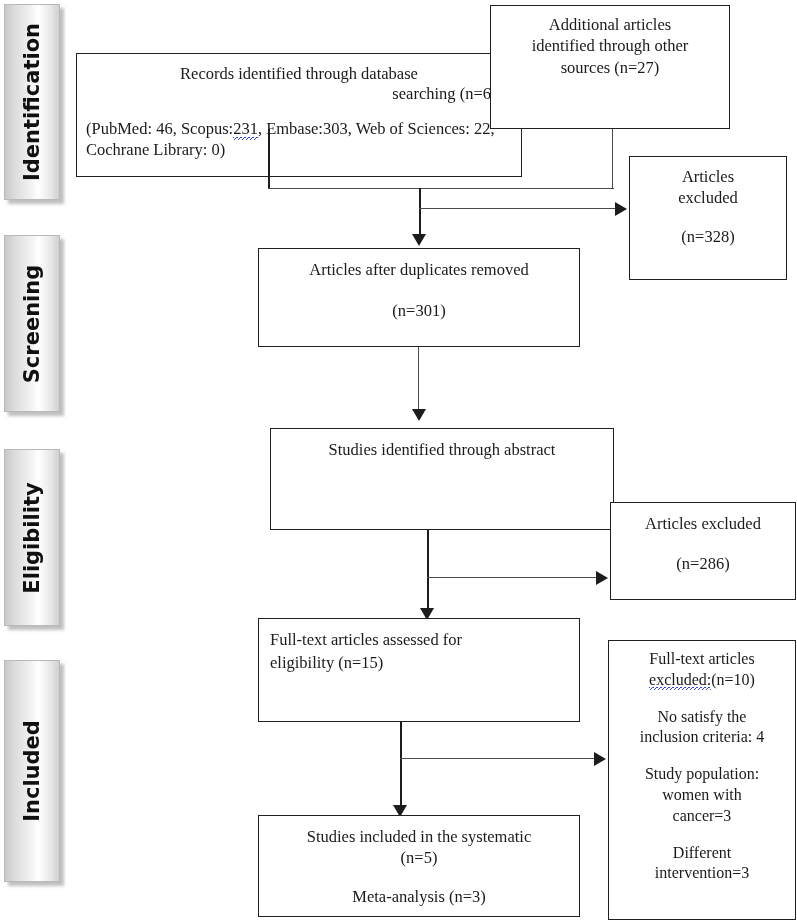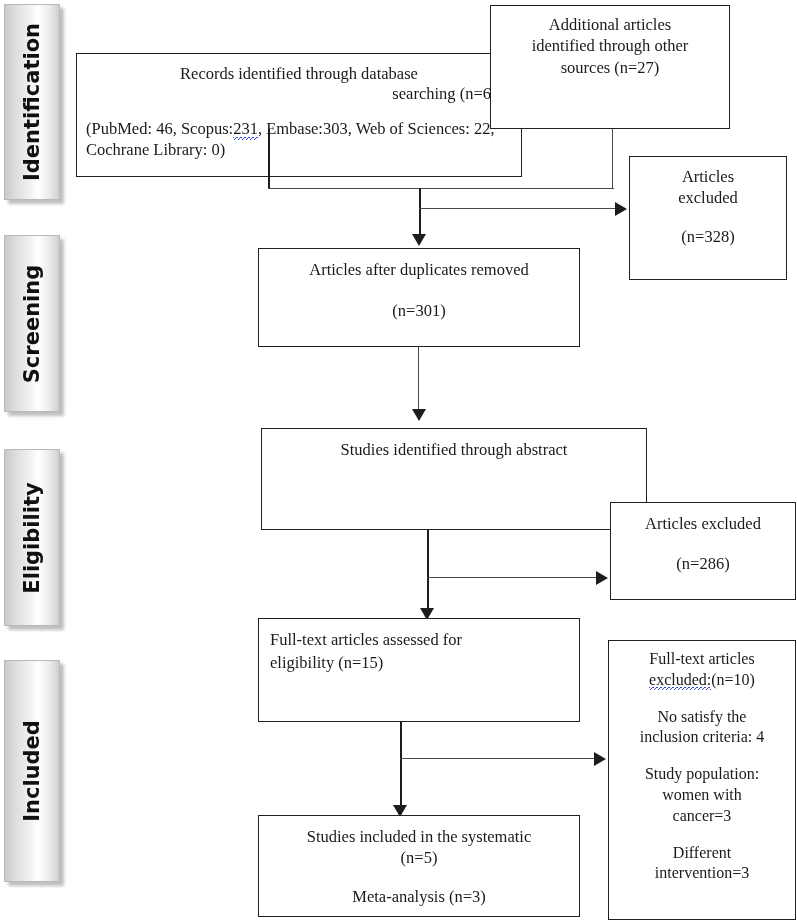--- a/index.html
+++ b/index.html
@@ -165,21 +165,21 @@
   <div class="box" style="left:258px; top:248px; width:322px; height:99px;">
     <div class="inner center" style="padding-top:10px;">
       <div style="margin:0;">Articles after duplicates removed</div>
       <div style="margin-top:20px;">(n=301)</div>
     </div>
   </div>
 
   <div class="vline thin" style="left:418px; top:347px; height:64px;"></div>
   <div class="arrow-down" style="left:412px; top:409px;"></div>
 
-  <div class="box" style="left:261px; top:428px; width:386px; height:102px;">
+  <div class="box" style="left:270px; top:428px; width:344px; height:102px;">
     <div class="inner center" style="padding-top:10px;">
       <div style="margin:0;">Studies identified through abstract</div>
     </div>
   </div>
 
   <div class="vline" style="left:427px; top:530px; height:84px;"></div>
   <div class="arrow-down" style="left:420px; top:608px;"></div>
   <div class="hline thin" style="left:427px; top:577px; width:169px;"></div>
   <div class="arrow-right" style="left:596px; top:571px;"></div>
 

